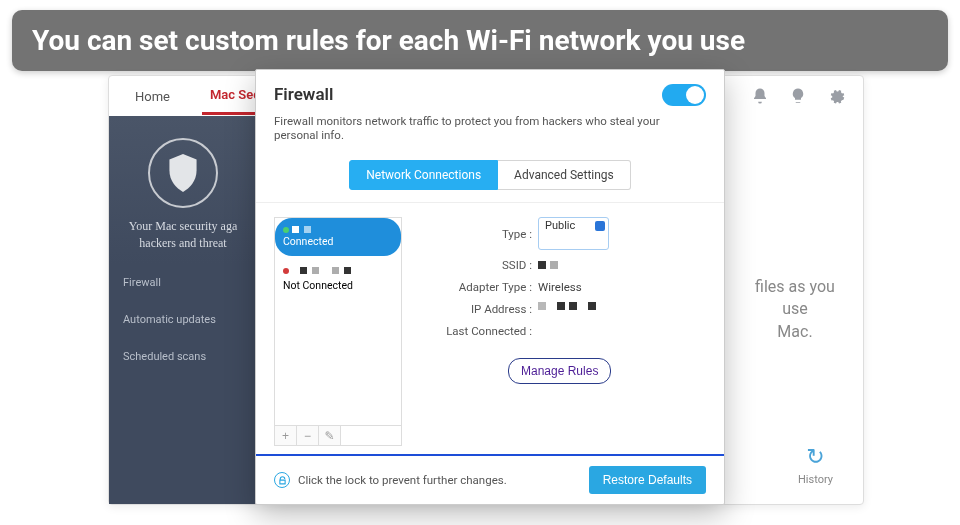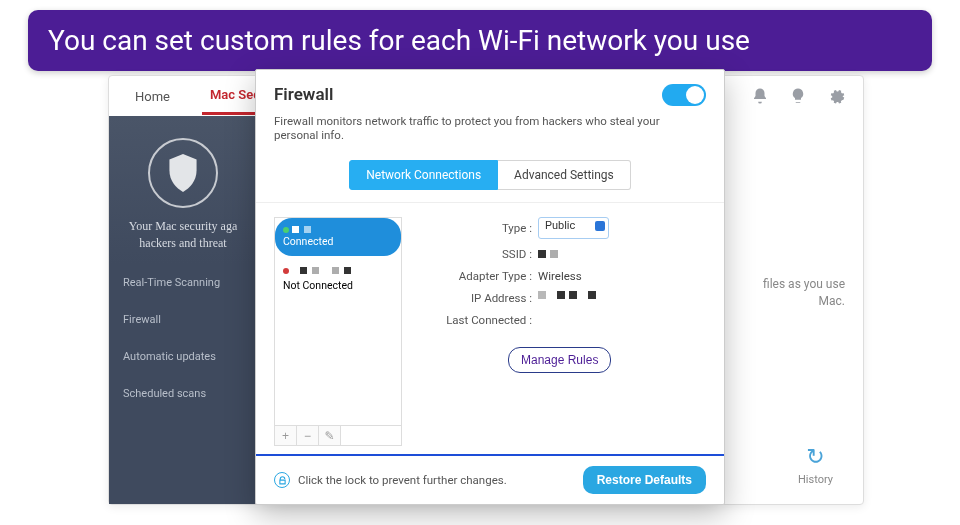--- a/index.html
+++ b/index.html
@@ -1,37 +1,37 @@
 <!DOCTYPE html>
 <html><head>
 <meta charset="utf-8">
 <style>
   * { box-sizing: border-box; margin: 0; padding: 0; }
   body { font-family: -apple-system, BlinkMacSystemFont, "Segoe UI", Roboto, Helvetica, Arial, sans-serif; background: #fff; width: 960px; height: 525px; overflow: hidden; }
   
-  .caption-bar { background: #4c1d95; color: #fff; font-size: 28px; font-weight: 400; padding: 14px 20px; border-radius: 10px; margin: 10px 28px; box-shadow: 0 2px 6px rgba(0,0,0,0.2); }
+  .caption-bar { background: #737373; color: #fff; font-size: 28px; font-weight: 700; padding: 14px 20px; border-radius: 10px; margin: 10px 12px; box-shadow: 0 2px 6px rgba(0,0,0,0.2); }
   
   .app-frame { position: absolute; left: 108px; top: 75px; width: 756px; height: 430px; border: 1px solid #ddd; border-radius: 4px; background: #fff; box-shadow: 0 2px 10px rgba(0,0,0,0.08); }
   
   
   .topnav { height: 40px; display: flex; align-items: center; padding: 0 18px; }
   .topnav .tab { font-size: 13px; color: #555; padding: 10px 8px; margin-right: 24px; cursor: pointer; }
   .topnav .tab.active { color: #c3262e; font-weight: 600; border-bottom: 3px solid #c3262e; }
   .topnav .spacer { flex: 1; }
   .topnav .icon { width: 18px; height: 18px; margin-left: 20px; color: #9a9ea5; cursor: pointer; }
   
   
   .sidebar { position: absolute; left: 0; top: 40px; width: 148px; bottom: 0; background: #3f4a5e; color: #d7dbe2; font-size: 11px; }
   .hero { padding: 22px 8px 12px 8px; background: linear-gradient(#4a5568,#3f4a5e); text-align: center; font-family: Liberation Serif, serif; }
   .shield-circle { width: 70px; height: 70px; border: 2px solid rgba(255,255,255,0.7); border-radius: 50%; margin: 0 auto 10px auto; display: flex; align-items: center; justify-content: center; }
   .hero-text { font-size: 12px; line-height: 1.4; }
   .side-item { padding: 12px 14px; font-size: 11px; cursor: pointer; color: #b8bfca; }
   
   
-  .bg-text { position: absolute; right: 18px; top: 200px; font-size: 12px; color: #888; text-align: right; line-height: 1.4; width: 100px; }
+  .bg-text { position: absolute; right: 18px; top: 200px; font-size: 16px; color: #888; text-align: center; line-height: 1.4; width: 100px; }
   
   
   .history-block { position: absolute; right: 30px; bottom: 18px; text-align: center; font-size: 12px; color: #4aa3d8; }
   .history-block .refresh { font-size: 22px; }
   .history-block .label { color: #888; font-size: 11px; margin-top: 4px; }
   
   
   .modal { position: absolute; left: 255px; top: 69px; width: 470px; height: 436px; background: #fff; border: 1px solid #ccc; border-radius: 2px; box-shadow: 0 10px 30px rgba(0,0,0,0.25); display: flex; flex-direction: column; }
   .modal-header { padding: 14px 18px 10px 18px; }
   .modal-title { font-size: 17px; font-weight: 600; color: #333; }
@@ -55,30 +55,30 @@
   .dot { width: 6px; height: 6px; border-radius: 50%; }
   .bar { width: 7px; height: 7px; background: #333; display: inline-block; margin-right: 2px; }
   .conn-list-footer { border: 1px solid #ddd; border-top: none; height: 20px; display: flex; }
   .conn-list-footer button { flex: none; width: 22px; border: none; border-right: 1px solid #ddd; background: #fafafa; font-size: 12px; color: #999; cursor: pointer; }
   
   .conn-details { flex: 1; font-size: 11.5px; color: #555; }
   .hint { margin-bottom: 18px; line-height: 1.4; }
   .field { display: flex; margin-bottom: 8px; align-items: center; }
   .field .label { width: 120px; text-align: right; padding-right: 6px; color: #555; }
   .field .value { color: #444; }
-  .type-select { border: 1px solid #a7cdf2; background: #fff; color: #333; font-size: 11px; padding: 1px 16px 6px 6px; border-radius: 3px; position: relative; }
+  .type-select { border: 1px solid #a7cdf2; background: #fff; color: #333; font-size: 11px; padding: 1px 16px 17px 6px; border-radius: 3px; position: relative; }
   .type-select::after { content: ""; position: absolute; right: 3px; top: 3px; width: 10px; height: 10px; background: #2a75d8; border-radius: 2px; }
   .redacted { display: inline-flex; gap: 4px; }
   .redacted span { width: 8px; height: 8px; background: #333; }
   .manage-btn { border: 1px solid #2a3b8a; background: #fff; color: #4c1d95; font-size: 12px; padding: 5px 12px; margin: 12px 0 0 90px; cursor: pointer; border-radius: 12px; }
   
   .modal-footer { border-top: 2px solid #1d4ed8; padding: 10px 18px; display: flex; align-items: center; }
   .lock-icon { width: 16px; height: 16px; border: 1.5px solid #2aa7e2; border-radius: 50%; display: flex; align-items: center; justify-content: center; margin-right: 8px; color: #2aa7e2; font-size: 10px; }
   .lock-text { font-size: 11.5px; color: #555; flex: 1; }
-  .restore-btn { background: #2aa7e2; color: #fff; border: none; font-size: 12px; padding: 7px 14px; border-radius: 10px; cursor: pointer; font-weight: bold; }
+  .restore-btn { background: #2aa7e2; color: #fff; border: none; font-size: 12px; padding: 7px 14px; border-radius: 3px; cursor: pointer; }
 </style>
 </head>
 <body>
 
 <div class="caption-bar">You can set custom rules for each Wi-Fi network you use</div>
 
 <div class="app-frame">
 
   <div class="topnav">
     <div class="tab">Home</div>
@@ -100,21 +100,20 @@
       <div class="shield-circle">
         <svg width="34" height="38" viewBox="0 0 24 28" fill="rgba(255,255,255,0.85)">
             <path d="M12 0l10 4v8c0 8-5 13-10 16C7 25 2 20 2 12V4l10-4z"></path>
           </svg>
       </div>
       <div class="hero-text">
         <span>Your Mac security aga</span><br>
         <span>hackers and threat</span>
       </div>
     </div>
-    <div class="side-item">Real-Time Scanning</div>
     <div class="side-item">Firewall</div>
     <div class="side-item">Automatic updates</div>
     <div class="side-item">Scheduled scans</div>
   </div>
 
   <div class="bg-text">
     <span>files as you use</span><br>
     <span>Mac.</span>
   </div>
 

